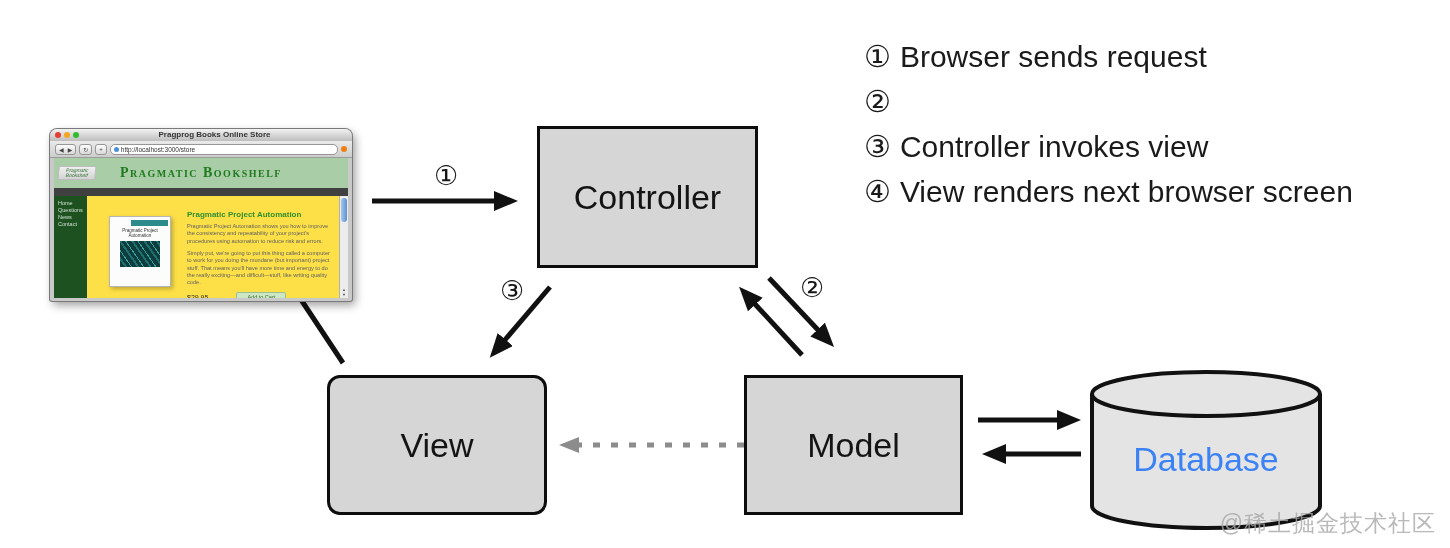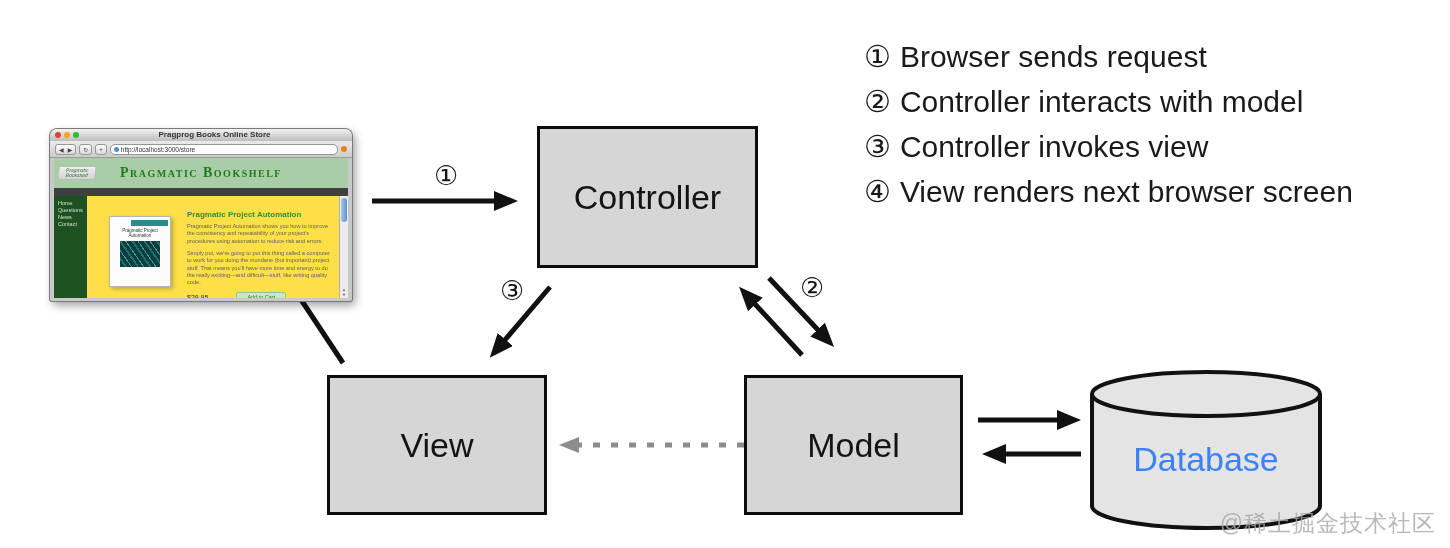--- a/index.html
+++ b/index.html
@@ -12,21 +12,21 @@
   .arr { stroke:#111; stroke-width:5; }
   .arr-dash { stroke:#8c8c8c; stroke-width:5; stroke-dasharray:7 11; }
 
   
   .node {
     position:absolute; background:#d6d6d6; border:3.5px solid #0d0d0d;
     display:flex; align-items:center; justify-content:center;
     font-size:34px; color:#141414;
   }
   #box-controller { left:537px; top:126px; width:221px; height:142px; }
-  #box-view       { left:327px; top:375px; width:220px; height:140px; }
+  #box-view       { left:327px; top:375px; width:220px; height:140px;border-radius:13px; }
   #box-model      { left:744px; top:375px; width:219px; height:140px; }
   #db-label {
     position:absolute; left:1092px; top:440px; width:228px; text-align:center;
     font-size:34px; color:#3b82f6;
   }
 
   
   #legend { position:absolute; left:864px; top:34px; color:#1a1a1a; }
   .legend-row { display:flex; align-items:center; height:45px; font-size:30px; }
   .legend-badge { margin-right:9px; font-size:30px; }
@@ -179,21 +179,20 @@
   <span class="abadge" id="ab3">③</span>
   <span class="abadge" id="ab4">④</span>
 
   <div id="legend">
     <div class="legend-row">
       <span class="legend-badge">①</span>
       <span>Browser sends request</span>
     </div>
     <div class="legend-row">
       <span class="legend-badge">②</span>
-      <span>Controller interacts with model</span>
     </div>
     <div class="legend-row">
       <span class="legend-badge">③</span>
       <span>Controller invokes view</span>
     </div>
     <div class="legend-row">
       <span class="legend-badge">④</span>
       <span>View renders next browser screen</span>
     </div>
   </div>

